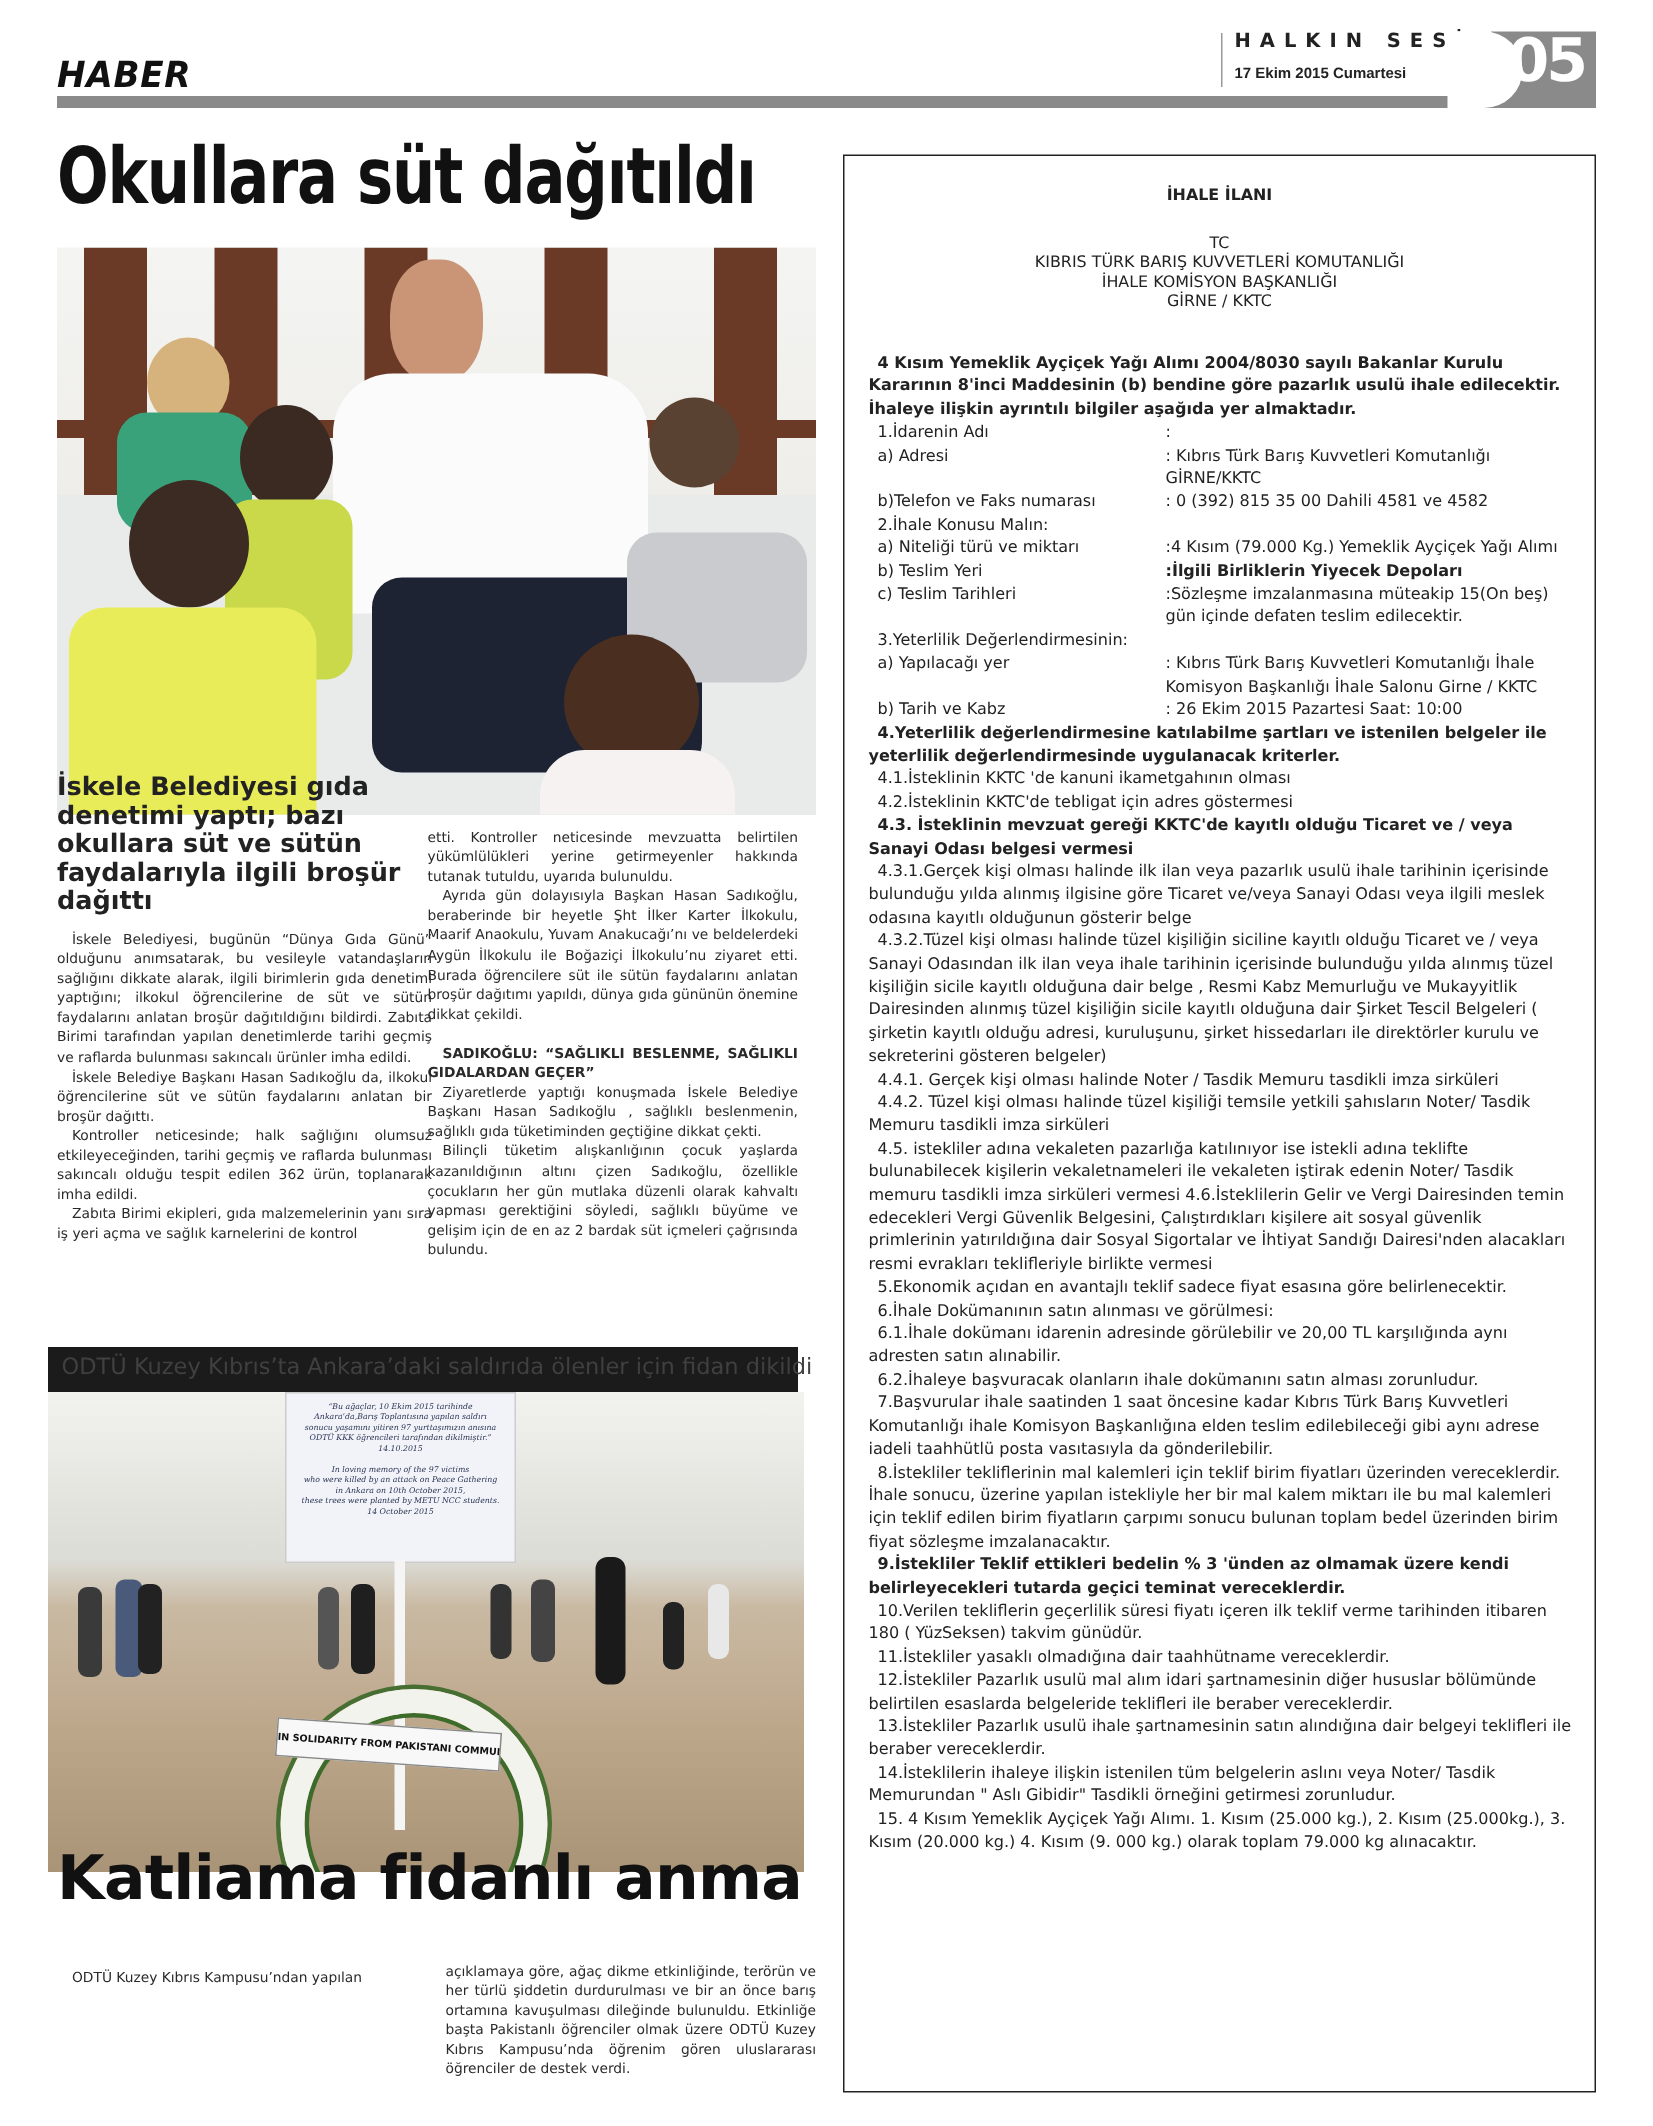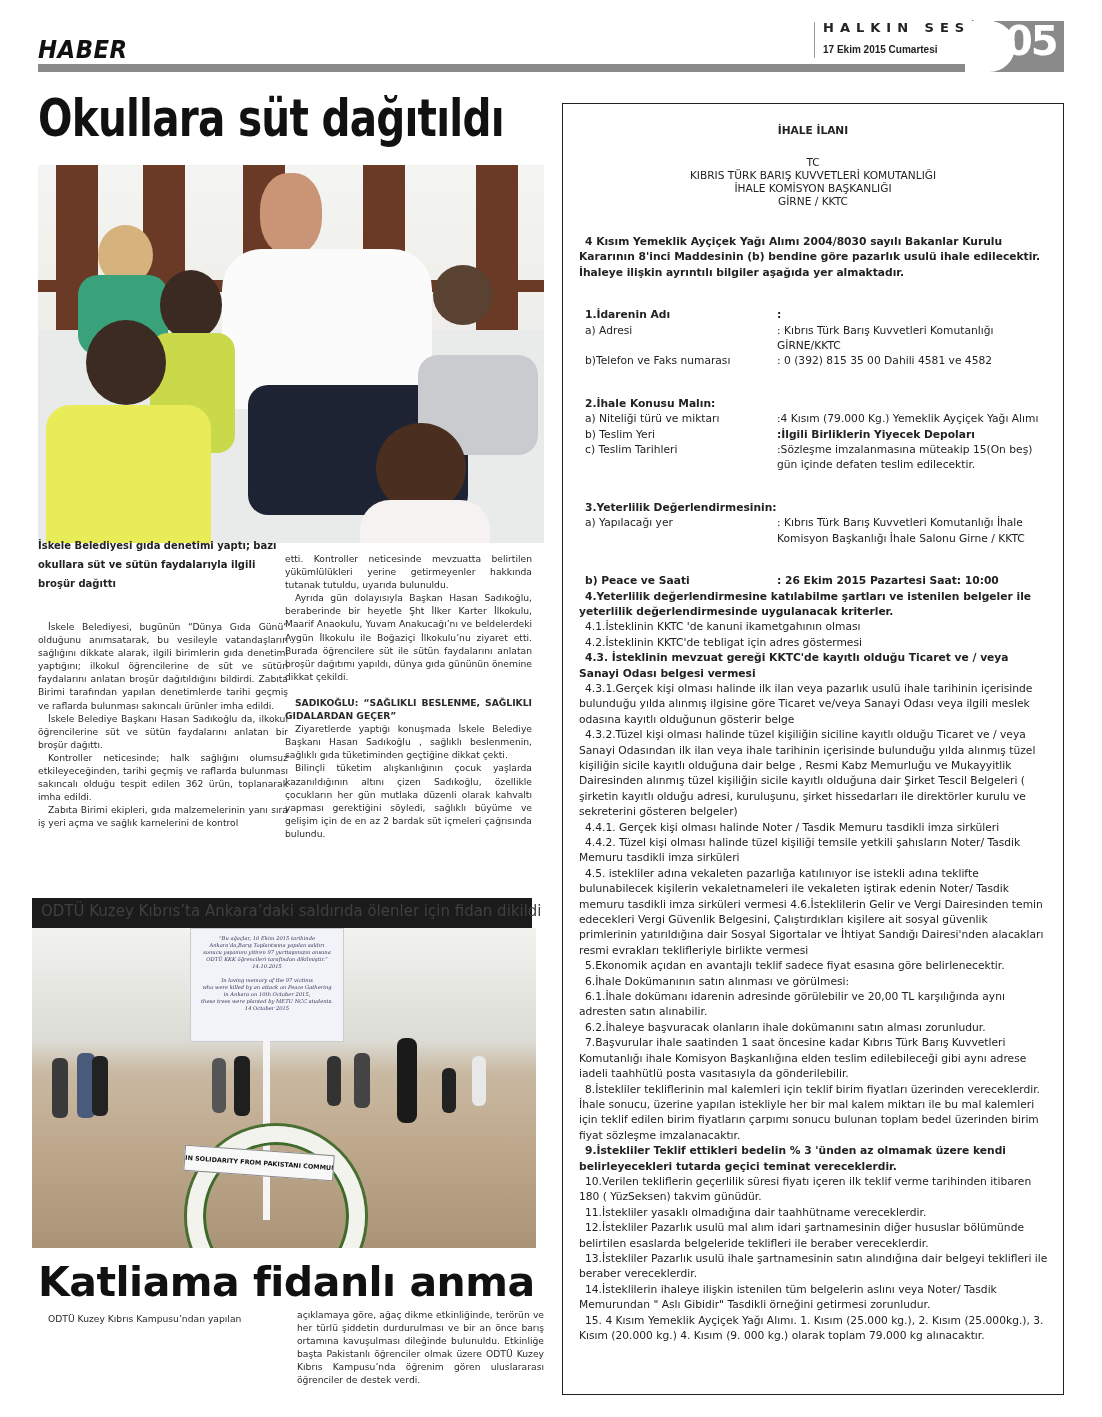--- a/index.html
+++ b/index.html
@@ -12,51 +12,51 @@
   #brand-name{left:823px;top:20px;font-family:"DejaVu Sans",sans-serif;font-weight:bold;font-size:13px;letter-spacing:6px;color:#222;}
   #brand-date{left:823px;top:44px;font-family:"Liberation Sans",sans-serif;font-weight:bold;font-size:10px;color:#222;}
   #page-badge{left:994px;top:21px;width:70px;height:50px;background:#8a8a8a;}
   #page-badge-curve{left:965px;top:21px;width:50px;height:51px;background:#fff;border-radius:0 28px 28px 0;}
   #page-number{left:1005px;top:18px;font-family:"DejaVu Sans",sans-serif;font-weight:bold;font-size:40px;color:#fff;letter-spacing:-2px;}
   
   #article1-title{left:38px;top:88px;font-family:"DejaVu Sans",sans-serif;font-weight:bold;font-size:52px;color:#111;transform:scaleX(0.78);transform-origin:left top;letter-spacing:-1px;white-space:nowrap;}
   .photo{overflow:hidden;}
   #photo1{left:38px;top:165px;width:506px;height:378px;background:linear-gradient(180deg,#f4f4f2 0%,#ecebe6 60%,#d9d6cf 100%);}
   .fence{position:absolute;top:0;width:42px;height:165px;background:#6a3a26;}
-  #subhead1{left:38px;top:536px;width:250px;font-family:"DejaVu Sans",sans-serif;font-weight:bold;font-size:10px;line-height:19px;color:#222;}
+  #subhead1{left:38px;top:516px;width:250px;font-family:"DejaVu Sans",sans-serif;font-weight:bold;font-size:17px;line-height:19px;color:#222;}
   .col{font-family:"DejaVu Sans",sans-serif;font-size:9.2px;line-height:13.1px;color:#2a2a2a;text-align:justify;}
   .col p{margin:0;text-indent:10px;}
   #col1{left:38px;top:620px;width:250px;}
   #col2{left:285px;top:552px;width:247px;}
   #col2 .sub{font-weight:bold;text-indent:10px;margin-top:13px;}
   
   #banner{left:32px;top:898px;width:500px;height:30px;background:#1b1b1b;}
   #banner-text{left:41px;top:902px;font-family:"DejaVu Sans",sans-serif;font-size:15px;color:#404040;white-space:nowrap;}
   #photo2{left:32px;top:928px;width:504px;height:320px;background:linear-gradient(180deg,#f2f2ef 0%,#dcdcd6 35%,#c9b9a2 45%,#bda78b 70%,#a99478 100%);}
   #sign{left:158px;top:0;width:152px;height:112px;background:#f2f3f8;border:1px solid #ccc;}
   .sign-text{font-family:"DejaVu Serif",serif;font-style:italic;font-size:5.2px;line-height:7px;color:#2b3556;text-align:center;white-space:pre-line;}
   #sign-pole{left:231px;top:112px;width:7px;height:180px;background:#f5f5f5;}
   #wreath{left:155px;top:198px;width:146px;height:148px;border-radius:50%;border:16px solid #f3f3ee;box-shadow:0 0 0 3px #3d6b2a inset,0 0 0 3px #476f31;}
   #wreath-ribbon{left:152px;top:222px;width:148px;height:24px;background:#f8f8f8;border:1px solid #888;transform:rotate(4deg);font-family:"DejaVu Sans",sans-serif;font-weight:bold;font-size:6.4px;color:#111;line-height:24px;text-align:center;white-space:nowrap;overflow:hidden;}
-  #article2-title{left:38px;top:1258px;font-family:"DejaVu Sans",sans-serif;font-weight:bold;font-size:41px;color:#111;white-space:nowrap;letter-spacing:-0.5px;}
+  #article2-title{left:38px;top:1228px;font-family:"DejaVu Sans",sans-serif;font-weight:bold;font-size:41px;color:#111;white-space:nowrap;letter-spacing:-0.5px;}
   #col3{left:38px;top:1312px;width:250px;}
   #col4{left:297px;top:1308px;width:247px;}
   #col4 p{text-indent:0;}
   
   #ad-box{left:562px;top:103px;width:500px;height:1290px;border:1.5px solid #222;}
   .ad-center{position:absolute;left:0;width:500px;text-align:center;font-family:"DejaVu Sans",sans-serif;font-size:10.6px;line-height:13px;color:#222;}
   #ad-title{top:20px;font-weight:bold;}
   #ad-org{top:52px;}
   #ad-body{left:16px;top:130px;width:470px;font-family:"DejaVu Sans",sans-serif;font-size:10.7px;line-height:15.4px;color:#222;}
   #ad-body p{margin:0;text-indent:6px;}
   #ad-body .b{font-weight:bold;}
   .row{display:flex;}
   .row .k{width:198px;flex:none;padding-left:6px;box-sizing:border-box;}
   .row .v{flex:1;}
-  .row.b .k,.row.b .v{font-weight:bold;margin-top:27px;}
+  .row.b .k,.row.b .v{font-weight:normal;}
 </style>
 </head>
 <body>
 
 <div class="abs" id="section-label">HABER</div>
 <div class="abs" id="header-bar"></div>
 <div class="abs" id="brand-divider"></div>
 <div class="abs" id="brand-name">HALKIN SESİ</div>
 <div class="abs" id="brand-date">17 Ekim 2015 Cumartesi</div>
 <div class="abs" id="page-badge"></div>
@@ -188,21 +188,21 @@
         <span class="v">:Sözleşme imzalanmasına müteakip 15(On beş) gün içinde defaten teslim edilecektir.</span>
       </div>
     <div class="row b">
         <span class="k" style="width:auto">3.Yeterlilik Değerlendirmesinin:</span>
       </div>
     <div class="row">
         <span class="k">a) Yapılacağı yer</span>
         <span class="v">: Kıbrıs Türk Barış Kuvvetleri Komutanlığı İhale Komisyon Başkanlığı İhale Salonu Girne / KKTC</span>
       </div>
     <div class="row b">
-        <span class="k">b) Peace ve Saati</span>
+        <span class="k">b) Tarih ve Kabz</span>
         <span class="v">: 26 Ekim 2015 Pazartesi Saat: 10:00</span>
       </div>
     <p class="b">4.Yeterlilik değerlendirmesine katılabilme şartları ve istenilen belgeler ile yeterlilik değerlendirmesinde uygulanacak kriterler.</p>
     <p>4.1.İsteklinin KKTC 'de kanuni ikametgahının olması</p>
     <p>4.2.İsteklinin KKTC'de tebligat için adres göstermesi</p>
     <p class="b">4.3. İsteklinin mevzuat gereği KKTC'de kayıtlı olduğu Ticaret ve / veya Sanayi Odası belgesi vermesi</p>
     <p>4.3.1.Gerçek kişi olması halinde ilk ilan veya pazarlık usulü ihale tarihinin içerisinde bulunduğu yılda alınmış ilgisine göre Ticaret ve/veya Sanayi Odası veya ilgili meslek odasına kayıtlı olduğunun gösterir belge</p>
     <p>4.3.2.Tüzel kişi olması halinde tüzel kişiliğin siciline kayıtlı olduğu Ticaret ve / veya Sanayi Odasından ilk ilan veya ihale tarihinin içerisinde bulunduğu yılda alınmış tüzel kişiliğin sicile kayıtlı olduğuna dair belge , Resmi Kabz Memurluğu ve Mukayyitlik Dairesinden alınmış tüzel kişiliğin sicile kayıtlı olduğuna dair Şirket Tescil Belgeleri ( şirketin kayıtlı olduğu adresi, kuruluşunu, şirket hissedarları ile direktörler kurulu ve sekreterini gösteren belgeler)</p>
     <p>4.4.1. Gerçek kişi olması halinde Noter / Tasdik Memuru tasdikli imza sirküleri</p>
     <p>4.4.2. Tüzel kişi olması halinde tüzel kişiliği temsile yetkili şahısların Noter/ Tasdik Memuru tasdikli imza sirküleri</p>

